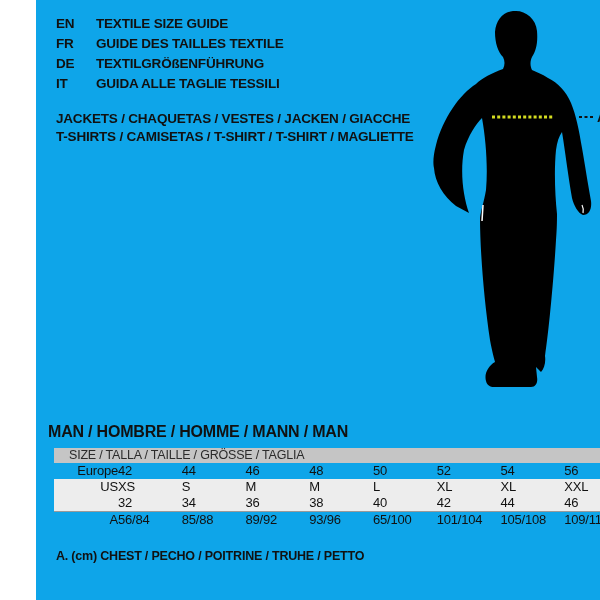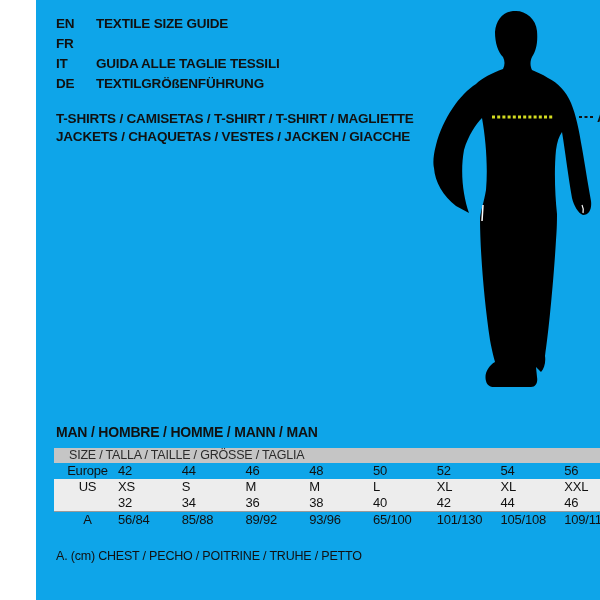--- a/index.html
+++ b/index.html
@@ -13,60 +13,61 @@
   .lang-block{position:absolute;left:20px;top:14px;}
   .lang-row{display:grid;grid-template-columns:40px auto;line-height:20px;
     font-size:13.5px;font-weight:700;}
   
   .garment-block{position:absolute;left:20px;top:110px;font-size:13.5px;
     font-weight:700;line-height:18px;}
   
   .figure{position:absolute;left:395px;top:5px;width:190px;height:390px;}
   .figure text{font-family:"Liberation Sans",sans-serif;font-size:14px;font-weight:600;fill:#111;}
   
-  .section-title{position:absolute;left:20px;top:424px;font-size:14px;font-weight:700;line-height:16px;}
+  .section-title{position:absolute;left:12px;top:424px;font-size:16px;font-weight:700;line-height:16px;}
   
   .size-table{position:absolute;left:18px;top:448px;width:574px;font-size:13px;}
   .thead{background:#c5c5c5;height:15px;line-height:15px;font-size:12.5px;
     padding-left:15px;color:#2b2b2b;box-sizing:border-box;}
   .trow{display:grid;grid-template-columns:64px repeat(8,1fr);height:16px;
     line-height:16px;box-sizing:border-box;}
-  .trow .tlabel{text-align:center;padding-left:3px;}
+  .trow .tlabel{text-align:right;padding-left:3px;}
   .trow .tcell{text-align:left;}
   .trow.shaded{background:#ededed;}
   .trow.topline{border-top:1px solid #999;}
   
-  .footnote{position:absolute;left:20px;top:548px;font-size:12.5px;font-weight:400;line-height:16px;}
+  .footnote{position:absolute;left:20px;top:548px;font-size:12.5px;font-weight:700;line-height:16px;}
 </style>
 </head>
 <body>
 
 <div class="canvas">
 
   <div class="lang-block">
     <div class="lang-row">
       <span>EN</span>
       <span>TEXTILE SIZE GUIDE</span>
     </div>
     <div class="lang-row">
       <span>FR</span>
+      <span>GUIDE DES TAILLES TEXTILE</span>
+    </div>
+    <div class="lang-row">
+      <span>DE</span>
+      <span>TEXTILGRÖßENFÜHRUNG</span>
     </div>
     <div class="lang-row">
       <span>IT</span>
       <span>GUIDA ALLE TAGLIE TESSILI</span>
     </div>
-    <div class="lang-row">
-      <span>DE</span>
-      <span>TEXTILGRÖßENFÜHRUNG</span>
-    </div>
   </div>
 
   <div class="garment-block">
+    <div>JACKETS / CHAQUETAS / VESTES / JACKEN / GIACCHE</div>
     <div>T-SHIRTS / CAMISETAS / T-SHIRT / T-SHIRT / MAGLIETTE</div>
-    <div>JACKETS / CHAQUETAS / VESTES / JACKEN / GIACCHE</div>
   </div>
 
   <svg class="figure" viewBox="395 5 190 390" xmlns="http://www.w3.org/2000/svg">
     <path fill="#000000" d="
       M477 11
       C467 12 460 20 459 32
       C459 43 462 52 467 57
       C469 61 469 65 467 69
       C456 73 446 78 440 84
       C424 94 407 118 400 145
@@ -152,21 +153,21 @@
       <span class="tcell">46</span>
     </div>
 
     <div class="trow topline">
       <span class="tlabel">A</span>
       <span class="tcell">56/84</span>
       <span class="tcell">85/88</span>
       <span class="tcell">89/92</span>
       <span class="tcell">93/96</span>
       <span class="tcell">65/100</span>
-      <span class="tcell">101/130</span>
+      <span class="tcell">101/104</span>
       <span class="tcell">105/108</span>
       <span class="tcell">109/112</span>
     </div>
   </div>
 
   <div class="footnote">A. (cm) CHEST / PECHO / POITRINE / TRUHE / PETTO</div>
 
 </div>
 
 </body></html>

